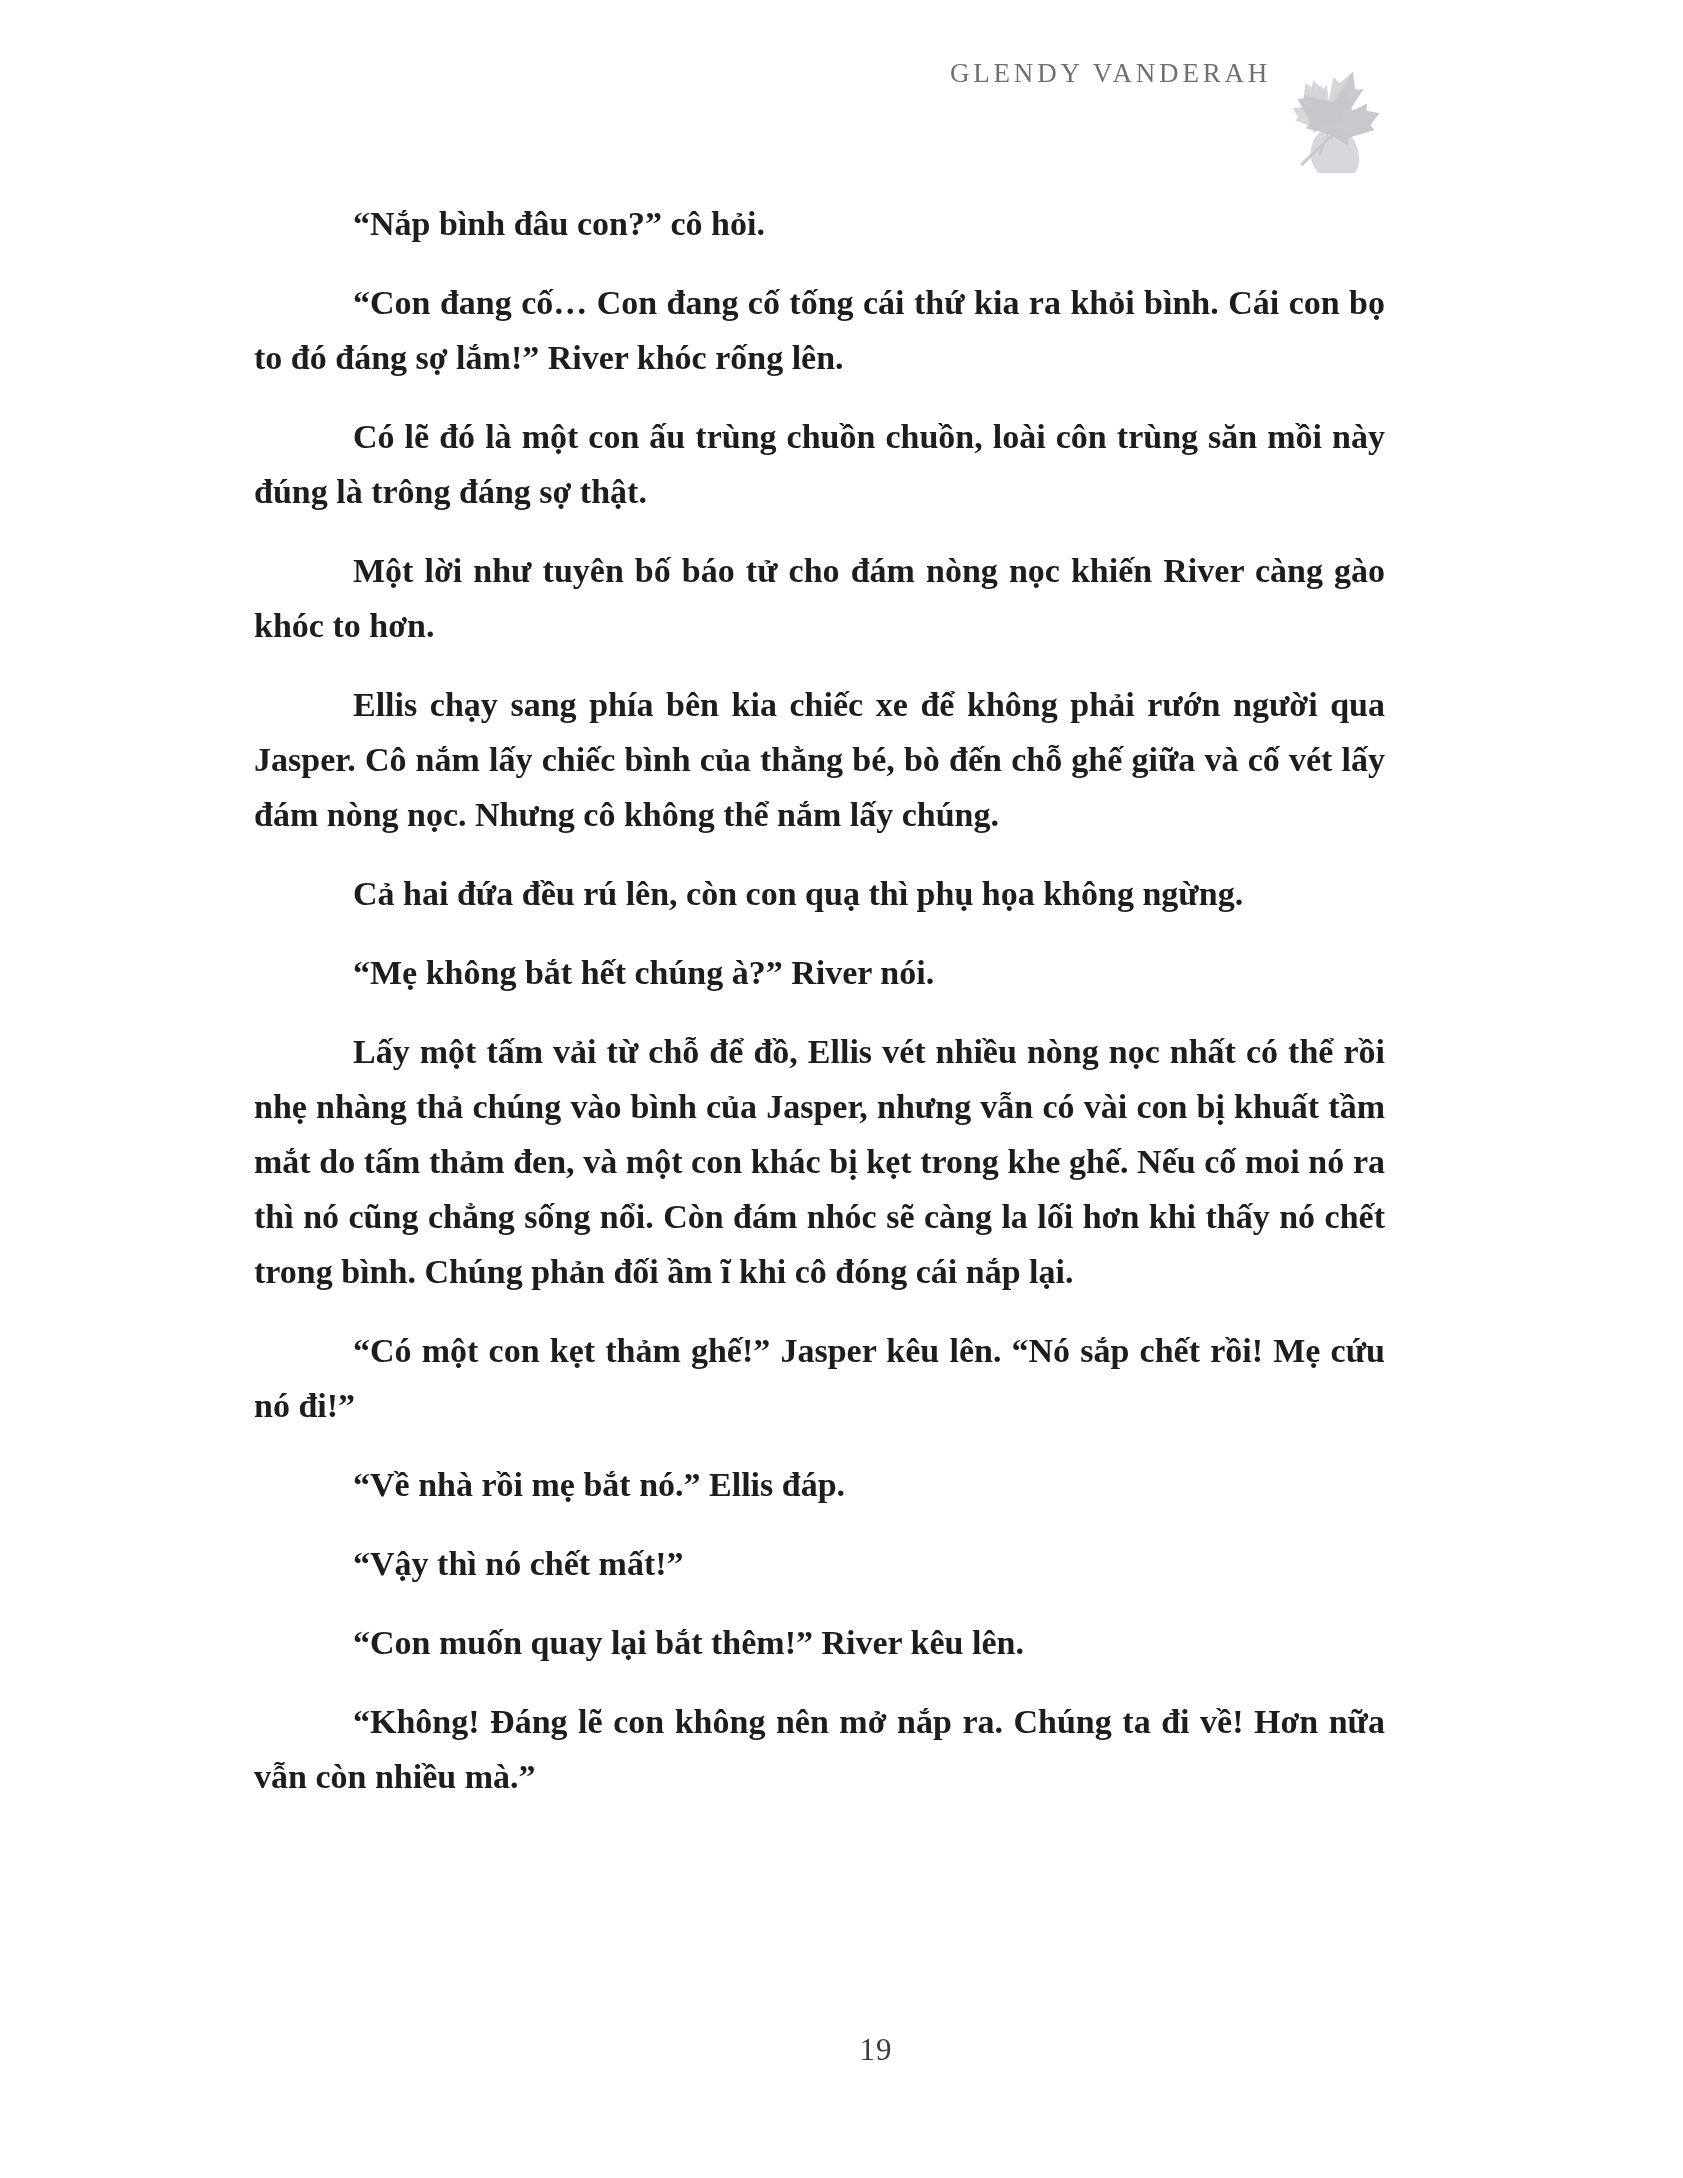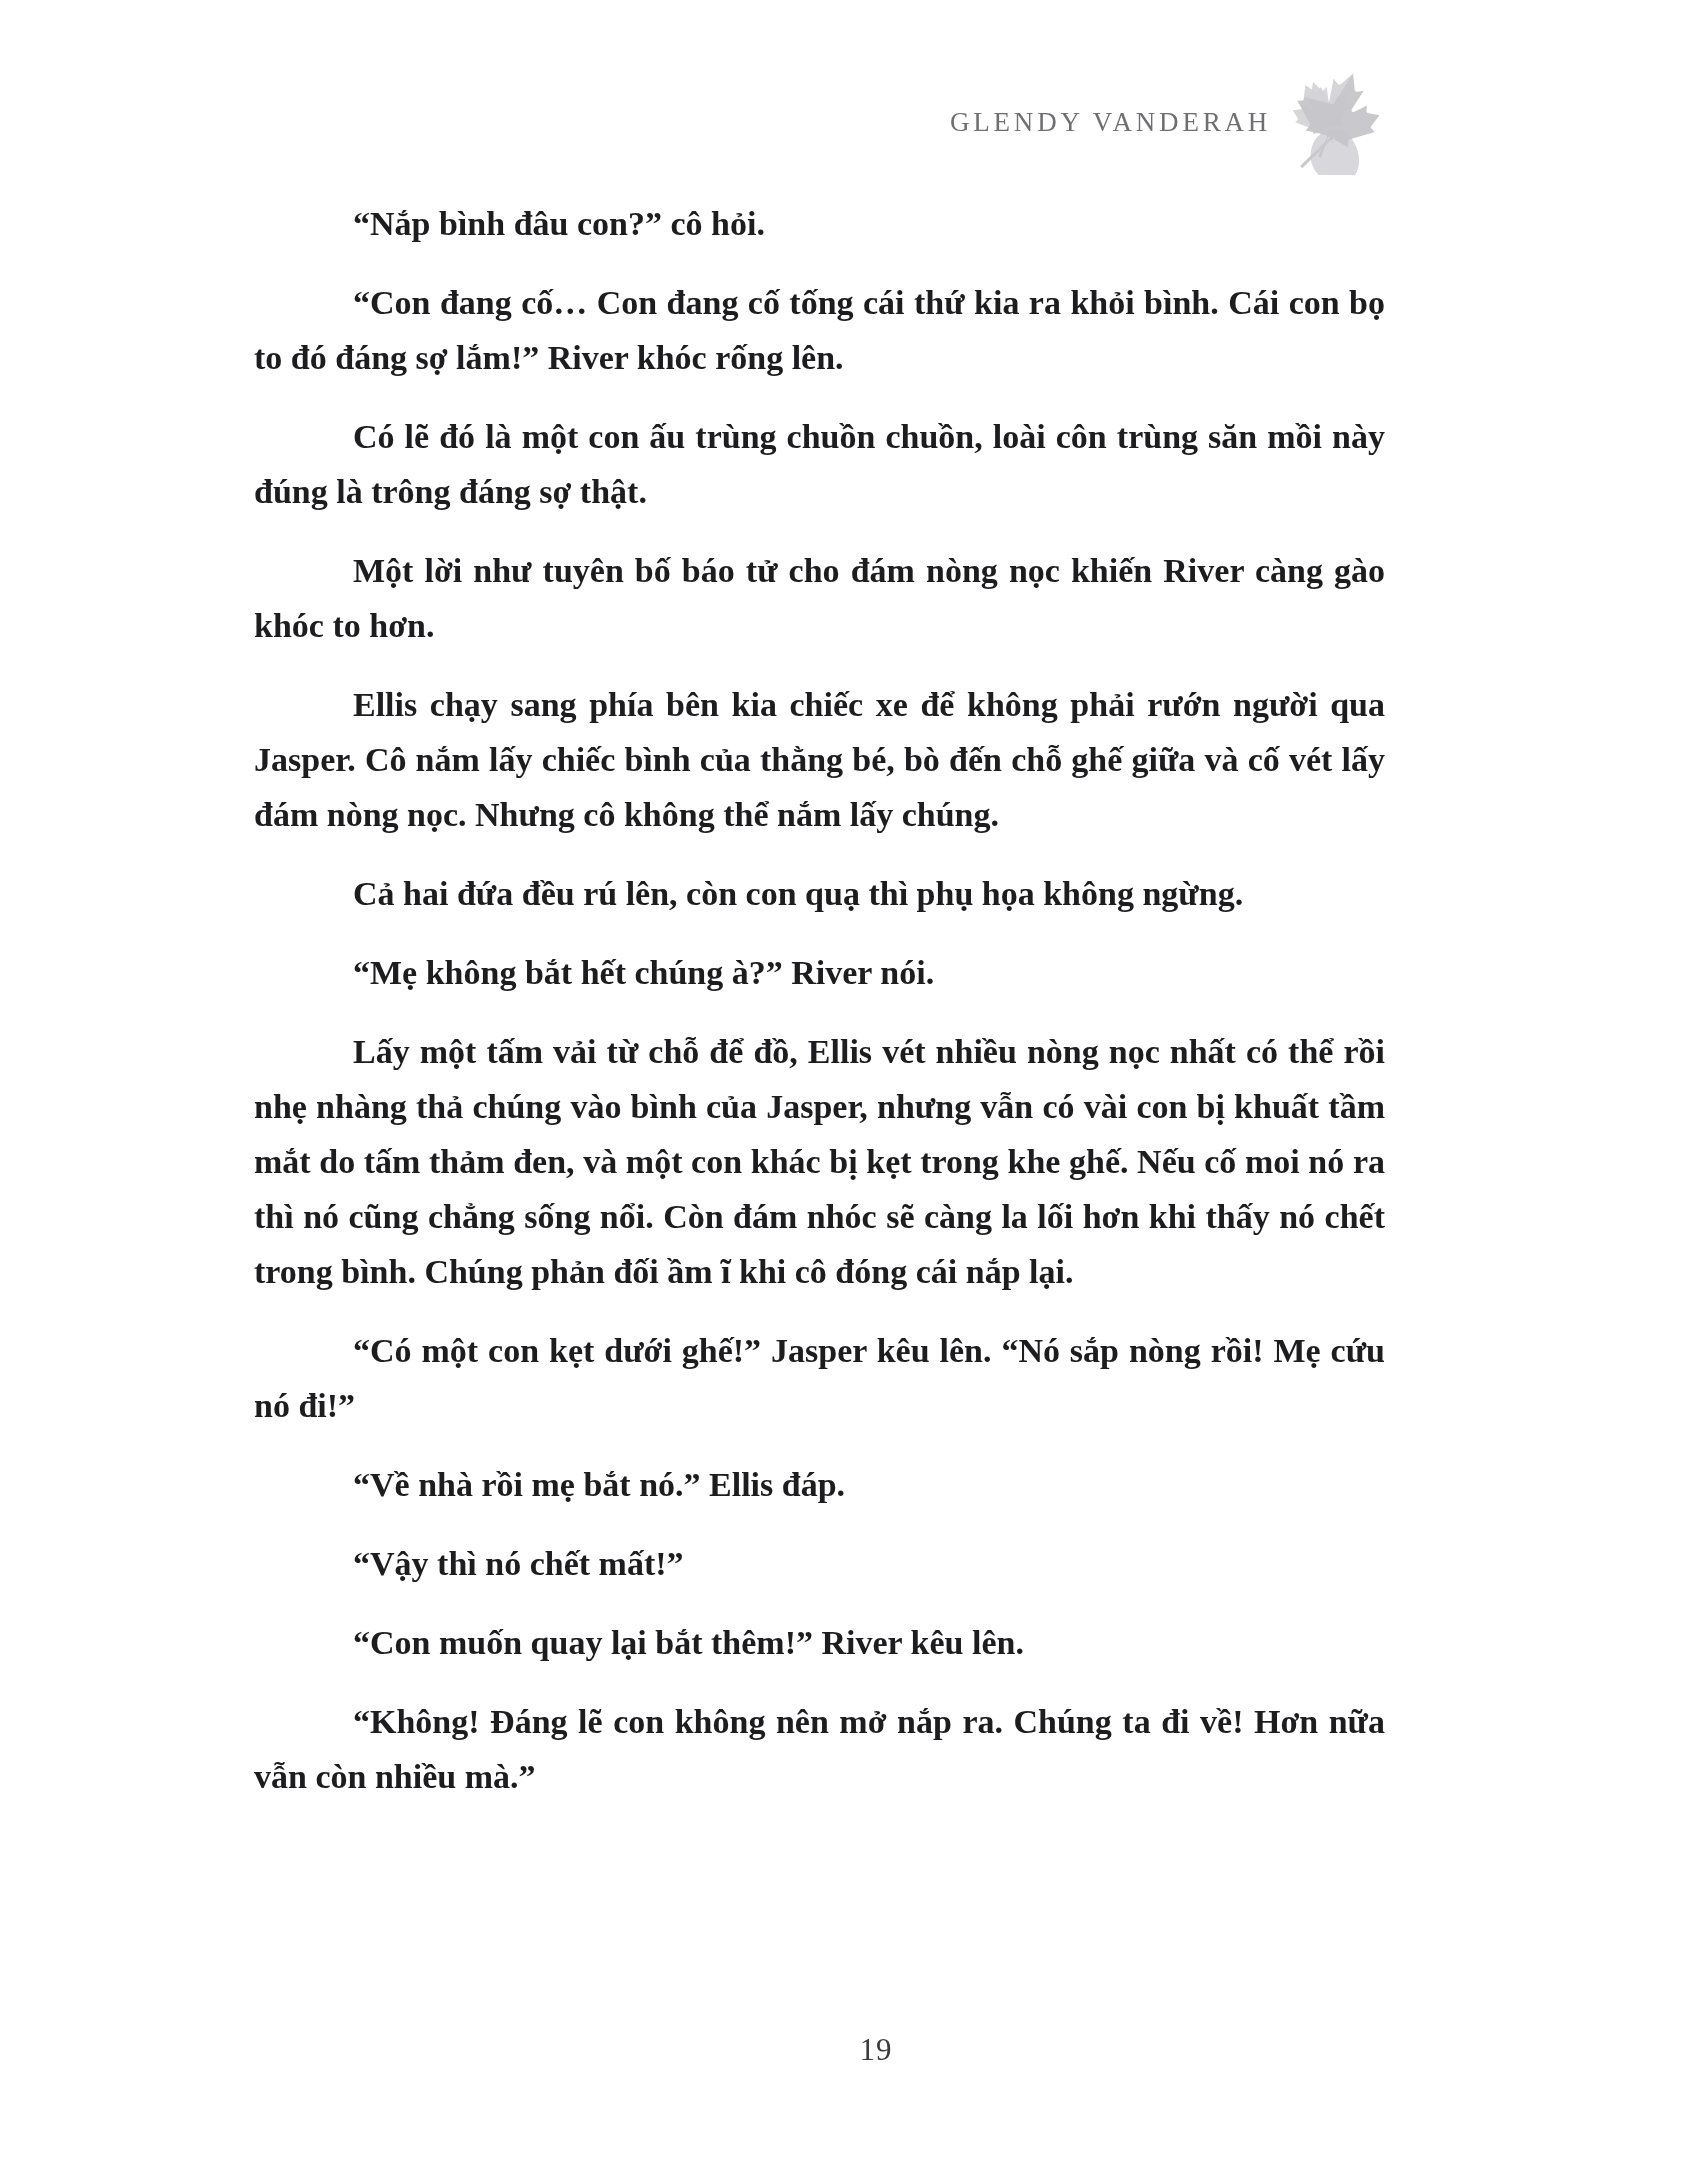--- a/index.html
+++ b/index.html
@@ -17,21 +17,20 @@
   }
   
   .running-header {
     position: absolute;
     top: 48px;
     left: 0;
     width: 1398px;            
     height: 129px;
     display: flex;
     justify-content: flex-end;
-    align-items: center;
   }
   .author-name {
     color: #6f6f72;
     font-size: 27px;
     letter-spacing: 0.14em;
     white-space: nowrap;
     transform: translateY(10px);
     font-weight: 400;
   }
   .leaf-art {
@@ -107,21 +106,21 @@
       <p>Một lời như tuyên bố báo tử cho đám nòng nọc khiến River càng gào khóc to hơn.</p>
 
       <p>Ellis chạy sang phía bên kia chiếc xe để không phải rướn người qua Jasper. Cô nắm lấy chiếc bình của thằng bé, bò đến chỗ ghế giữa và cố vét lấy đám nòng nọc. Nhưng cô không thể nắm lấy chúng.</p>
 
       <p>Cả hai đứa đều rú lên, còn con quạ thì phụ họa không ngừng.</p>
 
       <p>“Mẹ không bắt hết chúng à?” River nói.</p>
 
       <p>Lấy một tấm vải từ chỗ để đồ, Ellis vét nhiều nòng nọc nhất có thể rồi nhẹ nhàng thả chúng vào bình của Jasper, nhưng vẫn có vài con bị khuất tầm mắt do tấm thảm đen, và một con khác bị kẹt trong khe ghế. Nếu cố moi nó ra thì nó cũng chẳng sống nổi. Còn đám nhóc sẽ càng la lối hơn khi thấy nó chết trong bình. Chúng phản đối ầm ĩ khi cô đóng cái nắp lại.</p>
 
-      <p>“Có một con kẹt dưới ghế!” Jasper kêu lên. “Nó sắp nòng rồi! Mẹ cứu nó đi!”</p>
+      <p>“Có một con kẹt thảm ghế!” Jasper kêu lên. “Nó sắp chết rồi! Mẹ cứu nó đi!”</p>
 
       <p>“Về nhà rồi mẹ bắt nó.” Ellis đáp.</p>
 
       <p>“Vậy thì nó chết mất!”</p>
 
       <p>“Con muốn quay lại bắt thêm!” River kêu lên.</p>
 
       <p>“Không! Đáng lẽ con không nên mở nắp ra. Chúng ta đi về! Hơn nữa vẫn còn nhiều mà.”</p>
     </div>
 

